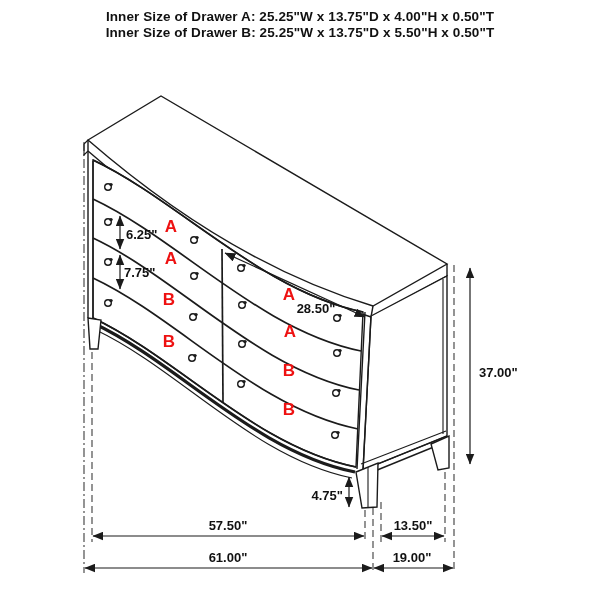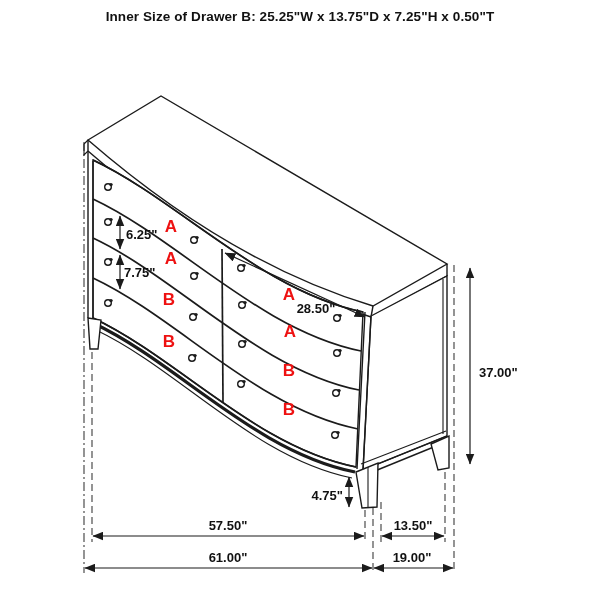--- a/index.html
+++ b/index.html
@@ -165,16 +165,17 @@
       <text class="dimtext" x="413" y="530" text-anchor="middle">13.50"</text>
     </g>
 
     <g>
       <path class="dimline" d="M374,568 H453" marker-start="url(#ah)" marker-end="url(#ah)"></path>
       <text class="dimtext" x="412" y="562" text-anchor="middle">19.00"</text>
     </g>
   </svg>
 
   <div id="header">
-    <div>Inner Size of Drawer B: 25.25"W x 13.75"D x 7.25"H x 0.50"T</div>
+    <div>Inner Size of Drawer A: 25.25"W x 13.75"D x 4.00"H x 0.50"T</div>
+    <div>Inner Size of Drawer B: 25.25"W x 13.75"D x 5.50"H x 0.50"T</div>
   </div>
 
 </div>
 
 </body></html>

